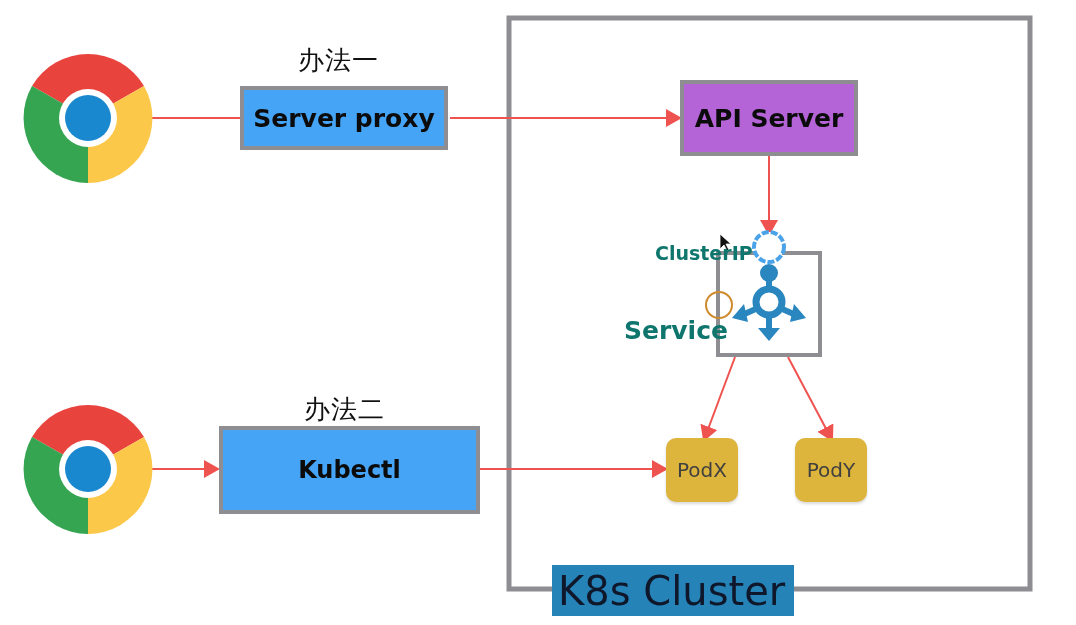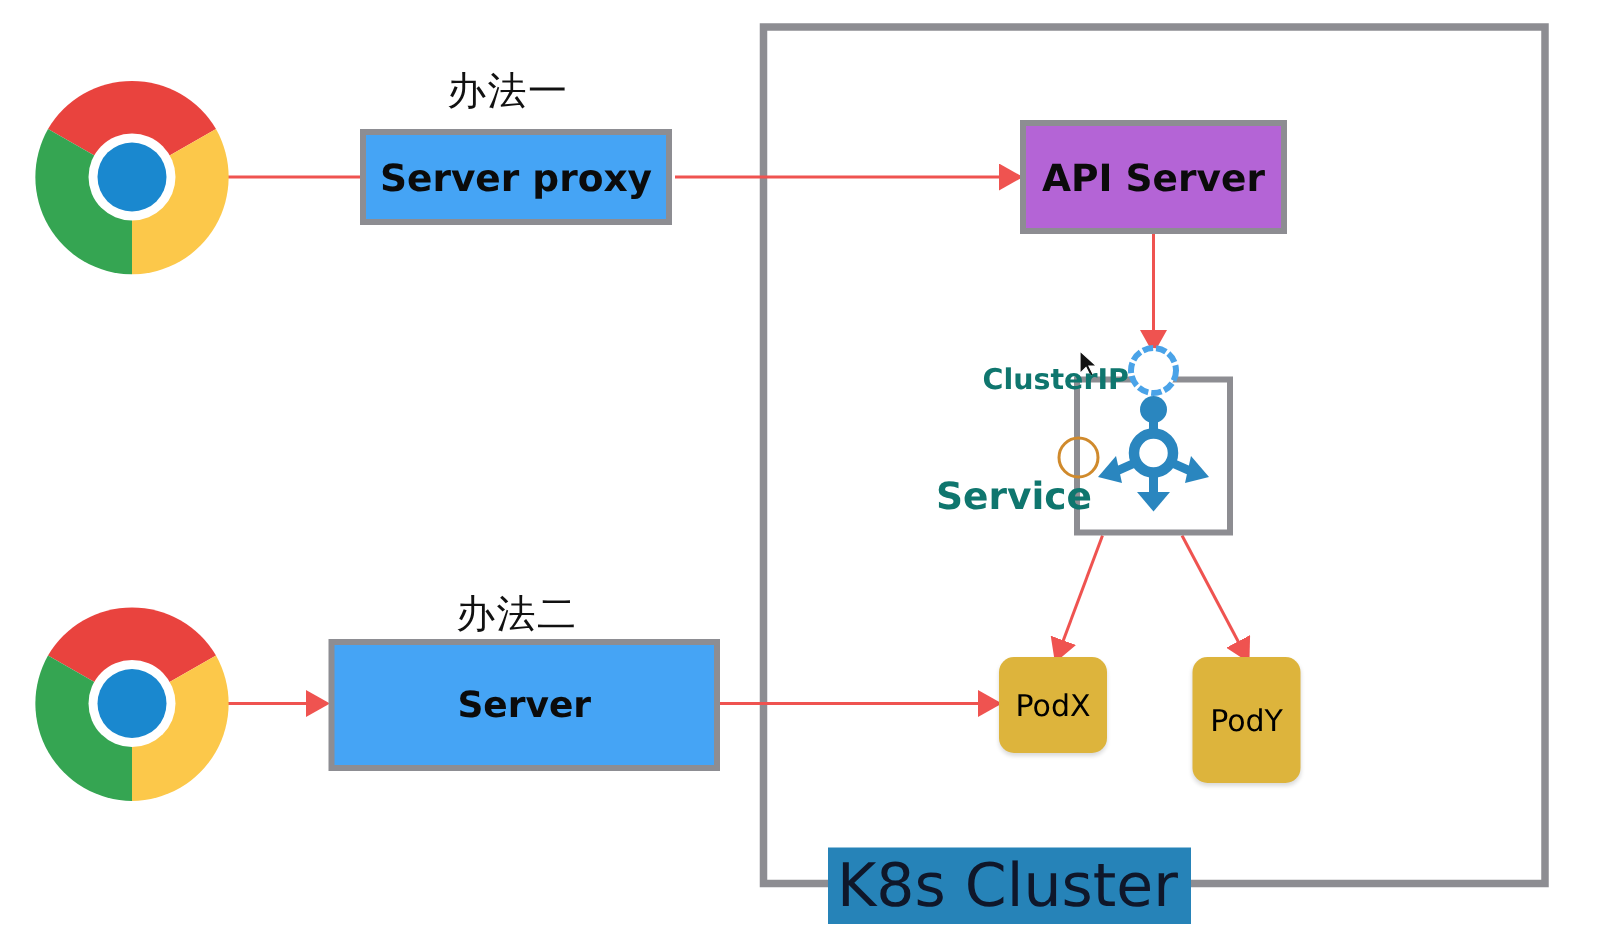--- a/index.html
+++ b/index.html
@@ -8,21 +8,21 @@
     .abs { position: absolute; margin-top: 28px; }
     .heading { font-size: 26px; color: #111; font-family: "DejaVu Sans", sans-serif; letter-spacing: 1px; }
     .box { position: absolute; display: flex; align-items: center; justify-content: center;
            text-align: center; font-weight: bold; color: #0b0b0b;
            box-shadow: 0 0 0 4px #8d8d92; box-sizing: border-box;
            font-family: "DejaVu Sans", sans-serif; }
     .blue { background: #45a4f5; }
     .purple { background: #b464d6; }
     .pod { position: absolute; background: #ddb43c; border-radius: 10px;
            display: flex; align-items: center; justify-content: center;
-           font-size: 20px; color: #000000; font-family: "DejaVu Sans", sans-serif;
+           font-size: 20px; color: #404040; font-family: "DejaVu Sans", sans-serif;
            box-shadow: 0 2px 3px rgba(0,0,0,0.15); }
     .cluster-label { position: absolute; background: #2683b8; color: #0f172a;
            font-size: 40px; font-family: "DejaVu Sans", sans-serif; line-height: 1;
            display: flex; align-items: center; padding: 0 6px; box-sizing: border-box; }
     svg { position: absolute; left: 0; top: 0; }
   </style>
 </head>
 <body>
 
 <svg width="1076" height="625">
@@ -95,33 +95,33 @@
 </svg>
 
 <div class="abs heading" style="left:298px;top:15px;">办法一</div>
 <div class="abs heading" style="left:304px;top:364px;">办法二</div>
 
 <div class="box blue" style="left:244px;top:90px;width:200px;height:56px;font-size:25px;">
   <span>Server proxy</span>
 </div>
 
 <div class="box blue" style="left:223px;top:430px;width:253px;height:80px;font-size:24px;flex-direction:column;line-height:1.5;">
-  <span>Server</span>
+  <span>Kubectl</span>
 </div>
 
 <div class="box purple" style="left:684px;top:84px;width:170px;height:68px;font-size:25px;">
   <span>API Server</span>
 </div>
 
 <div class="abs" style="left:655px;top:214px;font-size:19px;font-weight:bold;color:#0f766e;font-family:'DejaVu Sans',sans-serif;">ClusterIP</div>
 
 <div class="abs" style="left:624px;top:288px;font-size:25px;font-weight:bold;color:#0f766e;font-family:'DejaVu Sans',sans-serif;">Service</div>
 
 <div class="pod" style="left:666px;top:438px;width:72px;height:64px;">
   <span>PodX</span>
 </div>
-<div class="pod" style="left:795px;top:438px;width:72px;height:84px;">
+<div class="pod" style="left:795px;top:438px;width:72px;height:64px;">
   <span>PodY</span>
 </div>
 
 <div class="cluster-label" style="left:552px;top:565px;width:242px;height:51px;">
   <span>K8s Cluster</span>
 </div>
 
 </body></html>

